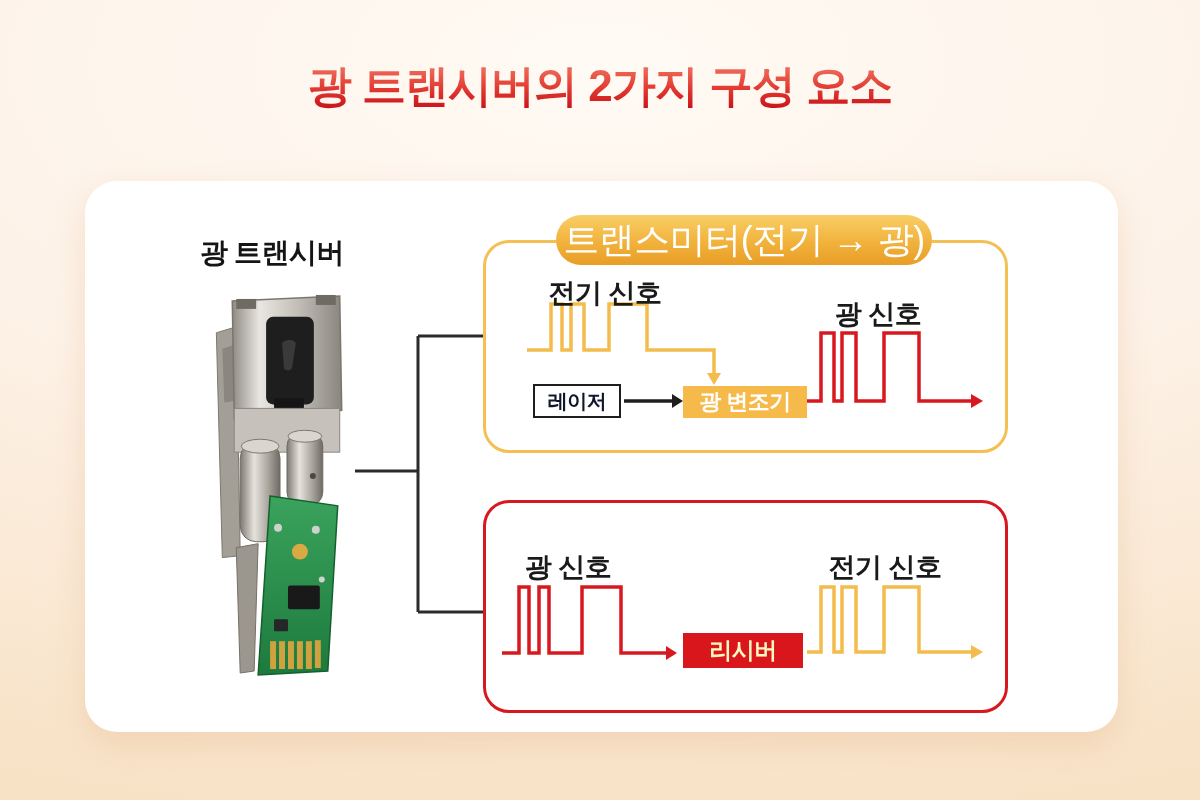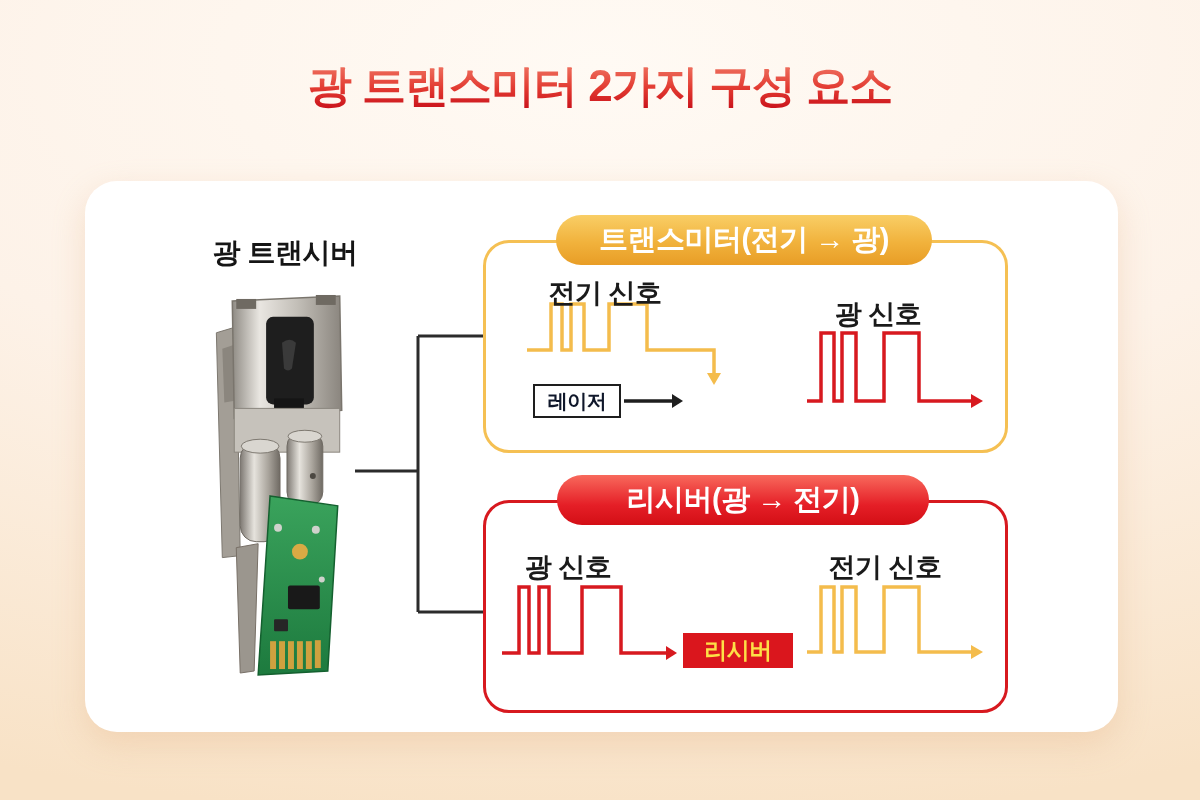--- a/index.html
+++ b/index.html
@@ -21,56 +21,56 @@
     -webkit-background-clip:text;background-clip:text;color:transparent;
   }
   .card{
     position:absolute;left:85px;top:181px;width:1033px;height:551px;
     background:#ffffff;border-radius:32px;
     box-shadow:0 12px 32px rgba(226,172,126,0.30);
   }
   .overlay{position:absolute;left:0;top:0;width:1200px;height:800px;z-index:2;pointer-events:none;}
   .photo-label{
     position:absolute;left:200px;top:234px;width:170px;z-index:4;
-    text-align:center;font-size:28px;font-weight:800;color:#151515;letter-spacing:-0.5px;
+    font-size:28px;font-weight:800;color:#151515;letter-spacing:-0.5px;font-family:Liberation Serif, serif;
   }
   .photo{position:absolute;left:212px;top:291px;width:146px;height:386px;z-index:3;}
   .outline-box{position:absolute;border-radius:26px;z-index:1;background:#fff;}
   .outline-box.tx{left:483px;top:240px;width:519px;height:207px;border:3px solid #f5c053;}
   .outline-box.rx{left:483px;top:500px;width:519px;height:207px;border:3px solid #d7191f;}
   .pill{
     position:absolute;z-index:5;height:50px;border-radius:26px;
     display:flex;align-items:center;justify-content:center;
-    color:#ffffff;font-size:29px;font-weight:700;letter-spacing:-0.5px;
+    color:#ffffff;font-size:36px;font-weight:400;letter-spacing:-0.5px;
   }
   .pill.tx{left:556px;top:215px;width:376px;
     background:linear-gradient(180deg,#f9ce66 0%,#f1b23c 55%,#e89d26 100%);}
   .pill.rx{left:557px;top:475px;width:372px;
     background:linear-gradient(180deg,#f8695c 0%,#e51f27 60%,#d30e15 100%);}
   .sig-label{
     position:absolute;z-index:4;width:130px;text-align:center;
     font-size:27px;font-weight:800;color:#1a1a1a;letter-spacing:-0.5px;
   }
   .small-box{
     position:absolute;z-index:3;display:flex;align-items:center;justify-content:center;
     font-weight:800;letter-spacing:-0.5px;box-sizing:border-box;
   }
   .laser-box{left:533px;top:384px;width:88px;height:34px;background:#fff;
     border:2.5px solid #1e1e1e;font-size:20px;color:#0f172a;}
   .mod-box{left:683px;top:386px;width:124px;height:32px;background:#f6ba4a;
     color:#fff;font-size:22px;}
-  .rcv-box{left:683px;top:633px;width:110px;height:35px;background:#da161d;
-    color:#fde047;font-size:23px;}
+  .rcv-box{left:683px;top:633px;width:120px;height:35px;background:#da161d;
+    color:#fef9c3;font-size:23px;}
 </style>
 </head>
 <body>
 
 <div class="stage">
 
-  <div class="title">광 트랜스미터 2가지 구성 요소</div>
+  <div class="title">광 트랜시버의 2가지 구성 요소</div>
 
   <div class="card"></div>
 
   <div class="photo-label">광 트랜시버</div>
 
   <svg class="photo" viewBox="0 0 146 388" aria-hidden="true">
     <defs>
       <linearGradient id="metal" x1="0" y1="0" x2="1" y2="0">
         <stop offset="0" stop-color="#8f8b84"></stop>
           <stop offset="0.25" stop-color="#e9e6e1"></stop>
@@ -153,25 +153,23 @@
     <polyline fill="none" stroke="#d7191f" stroke-width="3.5" points="502,653 519,653 519,587 529,587 529,653 539,653 539,587 549,587 549,653 582,653 582,587 621,587 621,653 667,653"></polyline>
     <polygon fill="#d7191f" points="666,646 666,660 677,653"></polygon>
 
     <polyline fill="none" stroke="#f4bc4c" stroke-width="3.5" points="807,652 821,652 821,587 834,587 834,652 842,652 842,587 856,587 856,652 884,652 884,587 919,587 919,652 972,652"></polyline>
     <polygon fill="#f4bc4c" points="971,645 971,659 983,652"></polygon>
   </svg>
 
   <div class="pill tx">
     <span>트랜스미터(전기 → 광)</span>
   </div>
-  <div class="pill rx">
-    <span>리시버(광 → 전기)</span>
-  </div>
 
   <div class="sig-label" style="left:540px;top:275px;">전기 신호</div>
   <div class="sig-label" style="left:813px;top:296px;">광 신호</div>
   <div class="small-box laser-box">레이저</div>
+  <div class="small-box mod-box">광 변조기</div>
 
   <div class="sig-label" style="left:503px;top:549px;">광 신호</div>
   <div class="sig-label" style="left:820px;top:549px;">전기 신호</div>
   <div class="small-box rcv-box">리시버</div>
 
 </div>
 
 </body></html>

